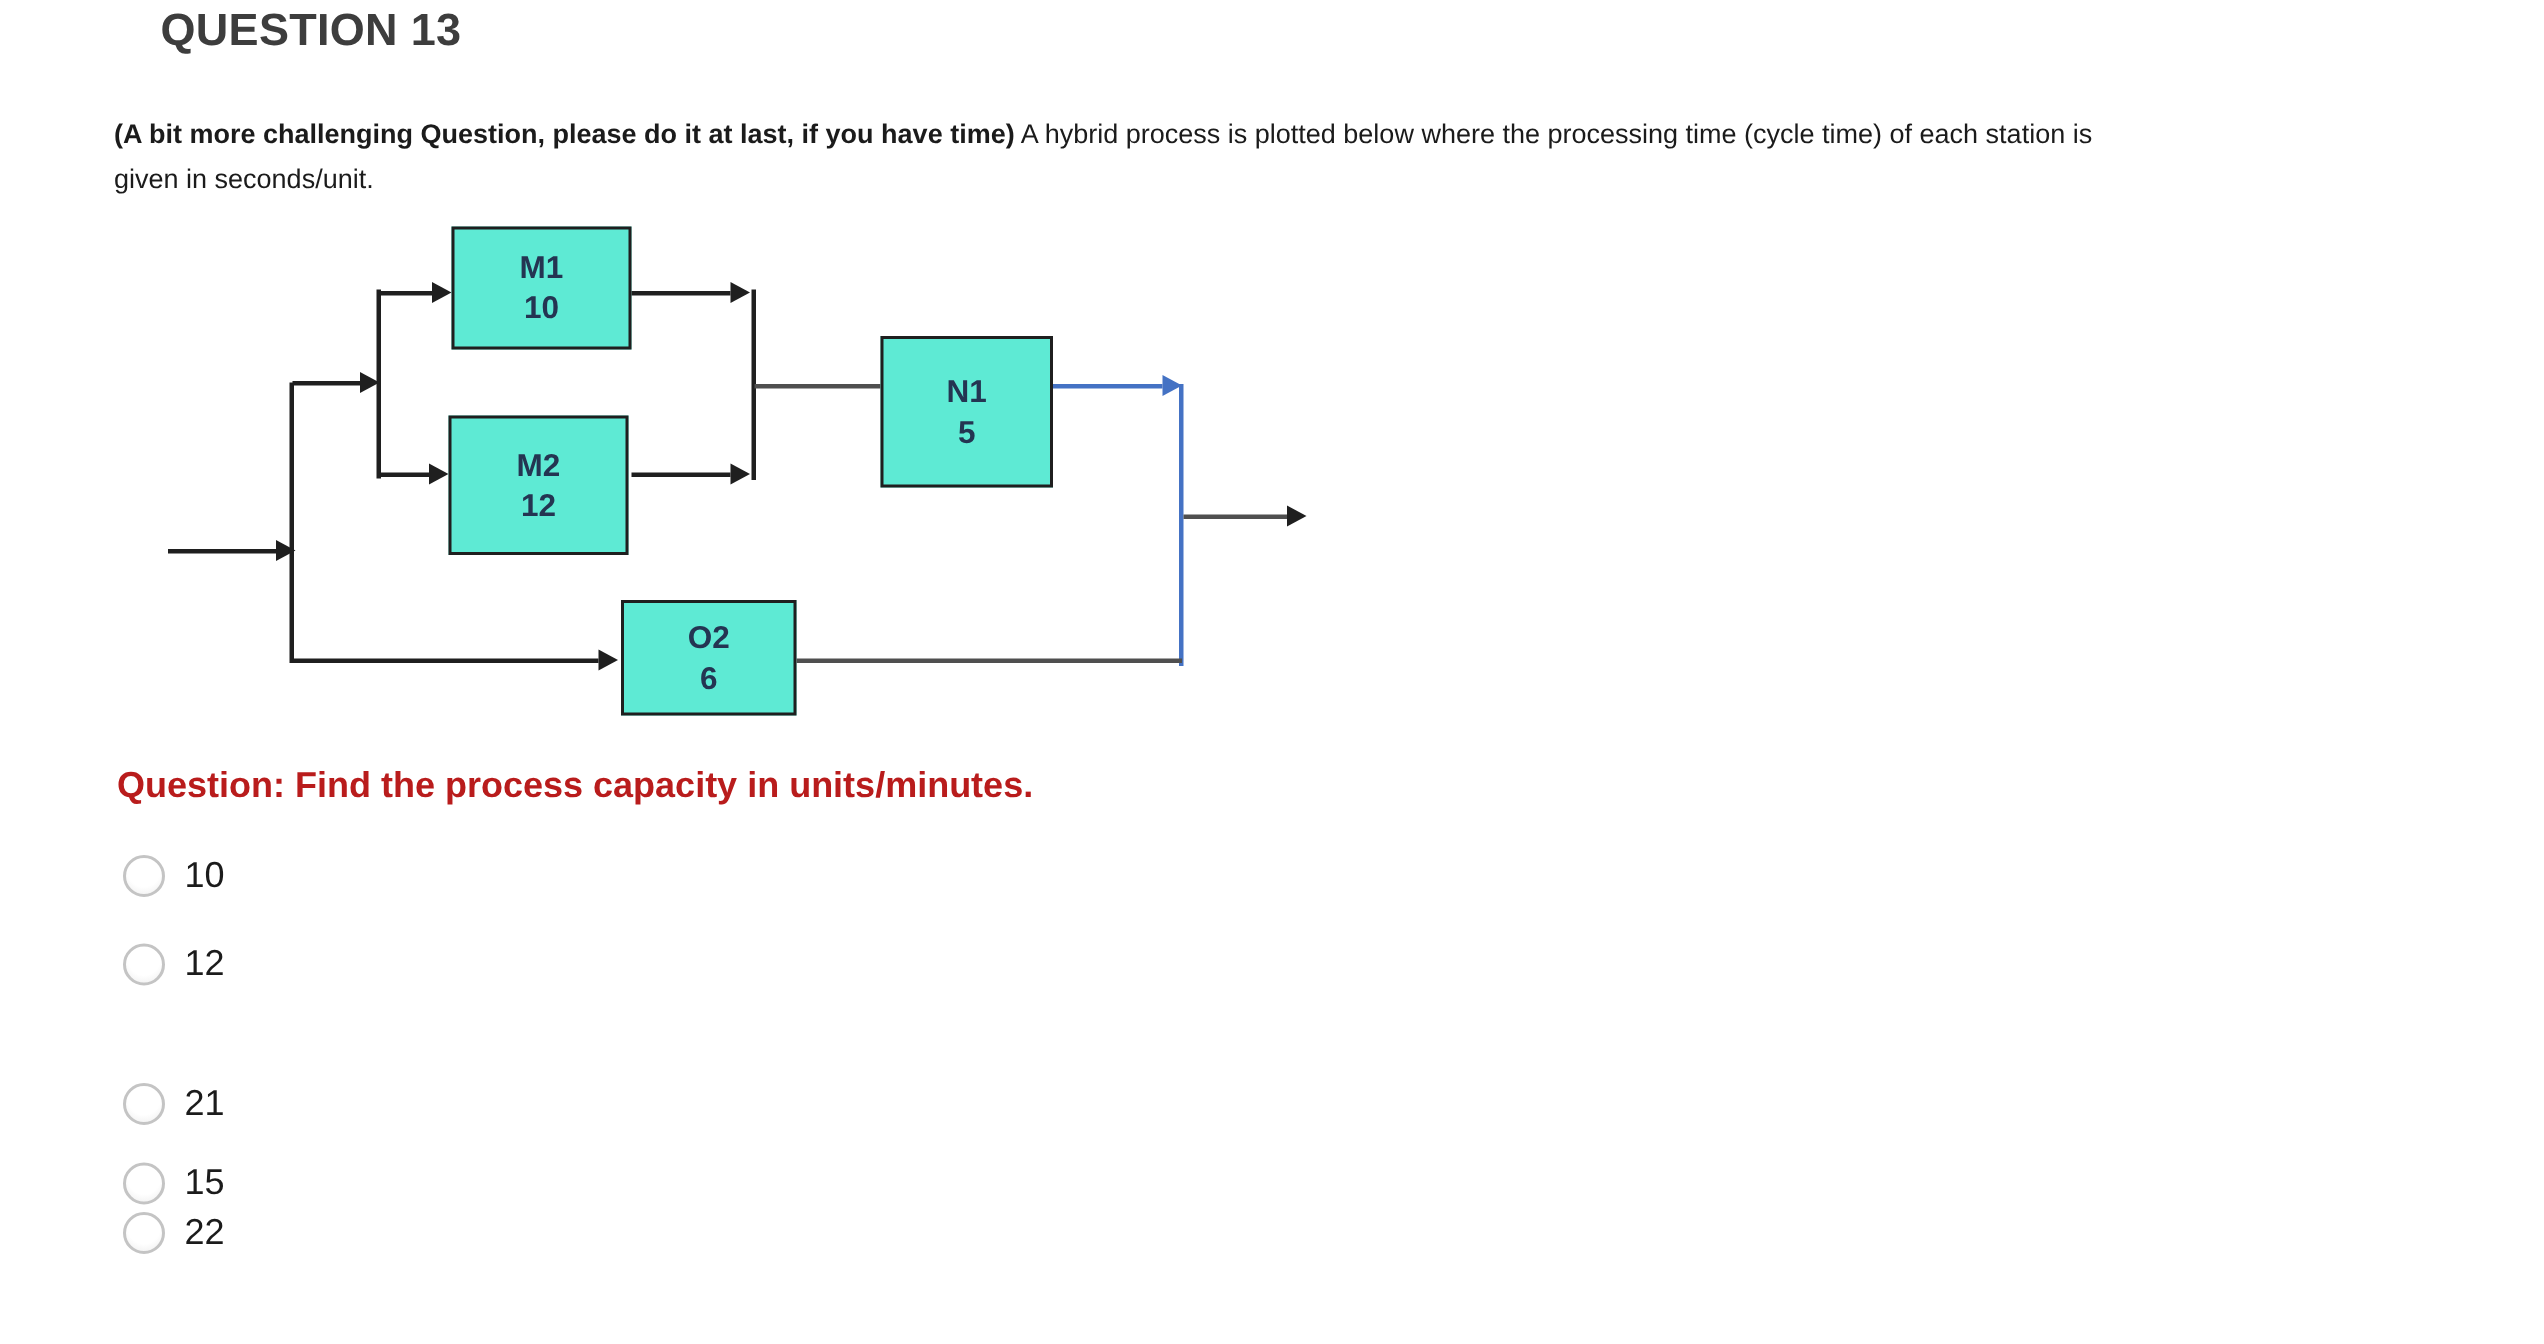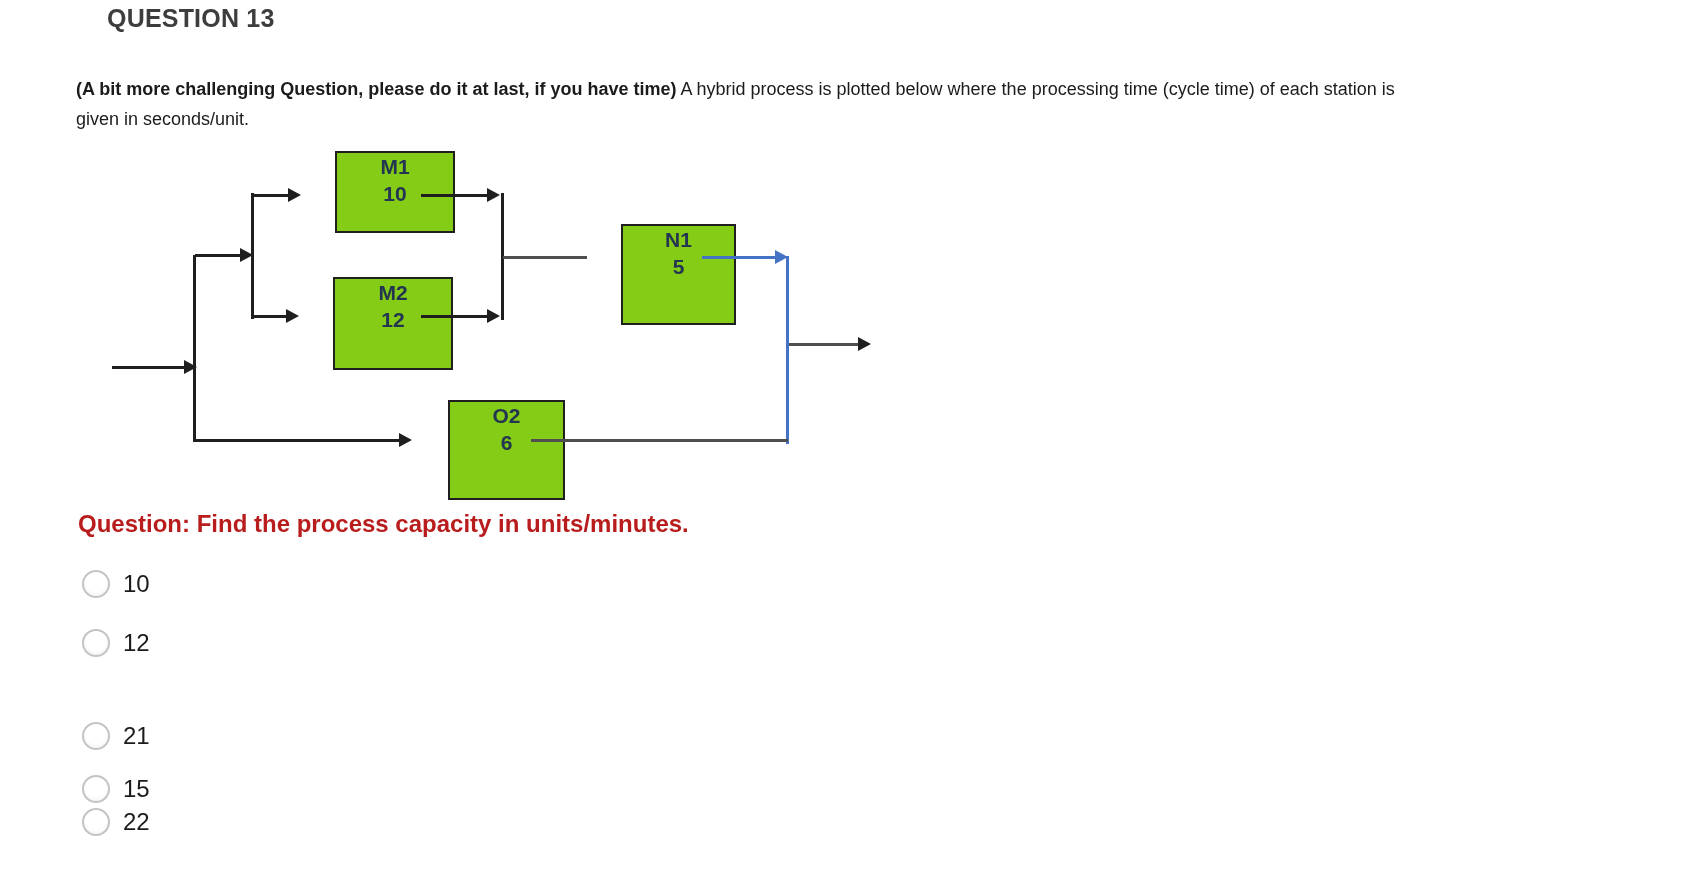--- a/index.html
+++ b/index.html
@@ -11,21 +11,21 @@
     width: 1696px;
     height: 896px;
     background: #ffffff;
     overflow: hidden;
   }
 
   .q-header {
     position: absolute;
     left: 107px;
     top: 4px;
-    font-size: 25px;
+    font-size: 30px;
     font-weight: bold;
     color: #3d3d3d;
     letter-spacing: 0.2px;
   }
 
   .prompt {
     position: absolute;
     left: 76px;
     top: 74px;
     width: 1366px;
@@ -48,32 +48,31 @@
     position: absolute;
     width: 0; height: 0;
     border-top: 7px solid transparent;
     border-bottom: 7px solid transparent;
     border-left: 13px solid #1f1f1f;
   }
   .arrow.blue-a { border-left-color: #4472c4; background: transparent; }
 
   .station {
     position: absolute;
-    background: #84cc16;
+    background: #5eead4;
     border: 2.5px solid #1f1f1f;
     display: flex;
     flex-direction: column;
     align-items: center;
-    justify-content: flex-start;
+    justify-content: center;
     font-weight: bold;
     font-size: 21px;
     line-height: 27px;
     color: #243552;
     text-align: center;
-    margin-left: 34px;
   }
 
   
   .question-line {
     position: absolute;
     left: 78px;
     top: 510px;
     font-size: 24px;
     font-weight: bold;
     color: #b91c1c;
@@ -152,21 +151,21 @@
       <div>5</div>
     </div>
 
     <div class="hline blue" style="left:702px; top:256px; width:73px;"></div>
     <div class="arrow blue-a" style="left:775px; top:250px;"></div>
     <div class="vline blue" style="left:786px; top:256px; height:188px;"></div>
 
     <div class="hline" style="left:195px; top:439px; width:204px;"></div>
     <div class="arrow" style="left:399px; top:433px;"></div>
 
-    <div class="station" style="left:414px; top:400px; width:117px; height:100px;">
+    <div class="station" style="left:414px; top:400px; width:117px; height:77px;">
       <div>O2</div>
       <div>6</div>
     </div>
 
     <div class="hline gray" style="left:531px; top:439px; width:257px;"></div>
 
     <div class="hline gray" style="left:789px; top:343px; width:69px;"></div>
     <div class="arrow" style="left:858px; top:337px;"></div>
 
   </div>

